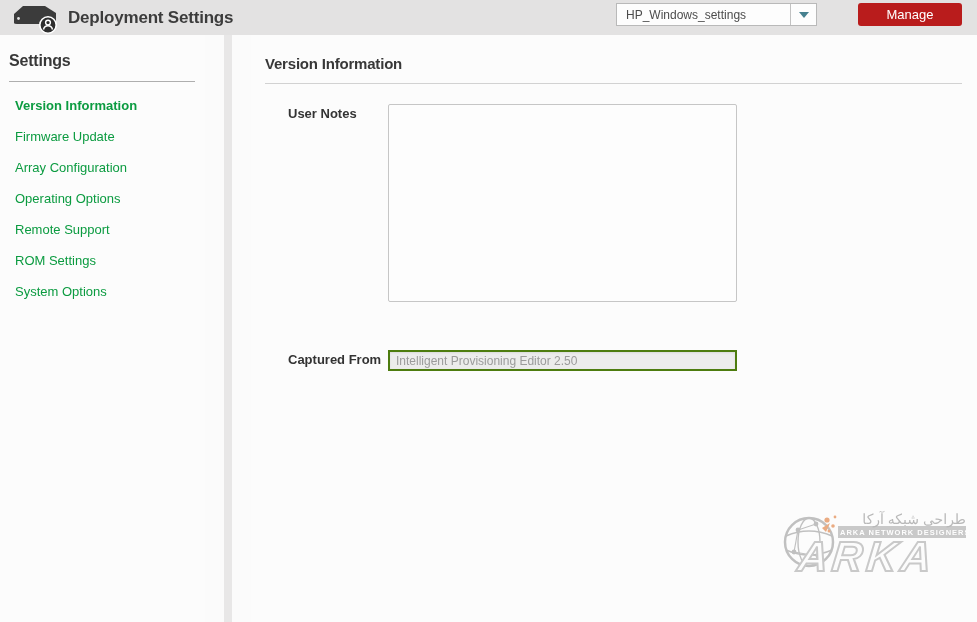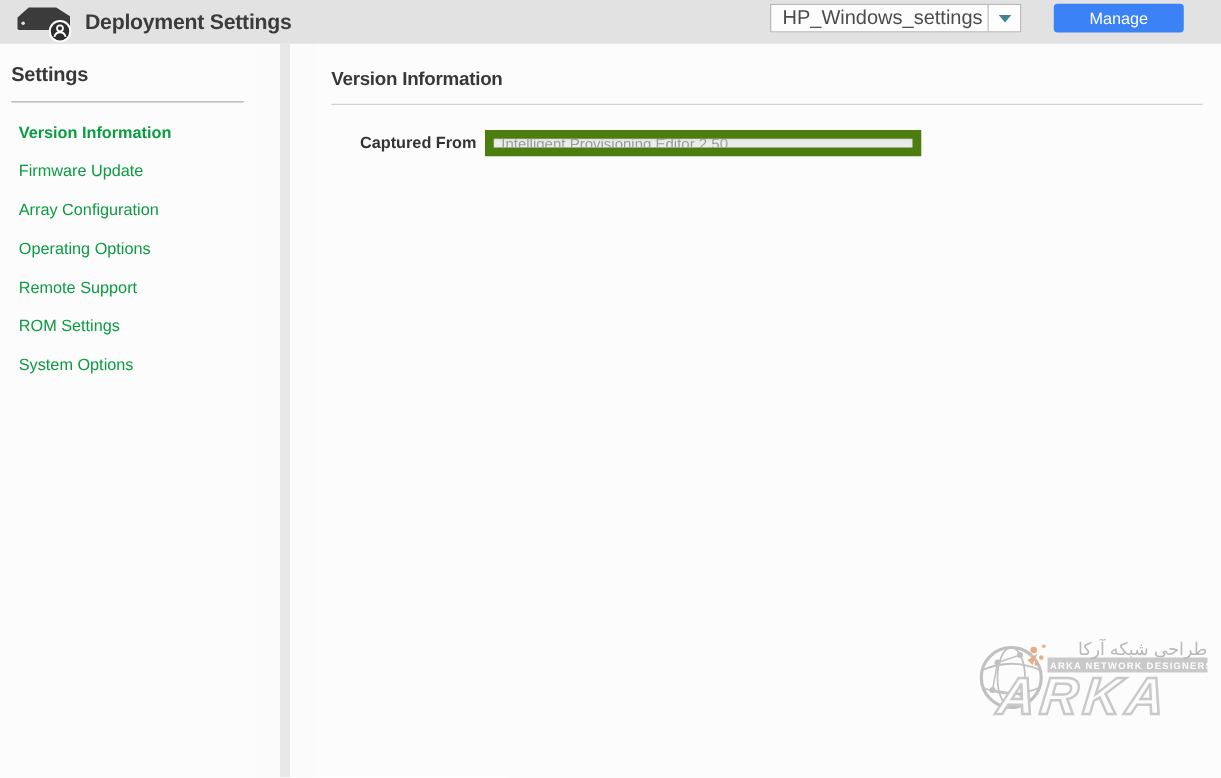--- a/index.html
+++ b/index.html
@@ -5,44 +5,44 @@
   * { margin:0; padding:0; box-sizing:border-box; }
   html,body { background:#fff; }
   body { font-family:"Liberation Sans", sans-serif; }
   .app { position:relative; width:977px; height:622px; overflow:hidden; background:#fbfbfb; display:flex; flex-direction:column; }
 
   
   .topbar { position:relative; height:35px; flex:0 0 35px; background:#e3e2e2; display:flex; align-items:center; }
   .app-icon { margin-left:10px; width:50px; height:32px; }
   .topbar-title { margin-left:8px; font-size:17px; font-weight:bold; color:#3c3c3c; letter-spacing:-0.2px; }
   .profile-dropdown { position:absolute; left:616px; top:3px; width:201px; height:23px; background:#fdfdfd; border:1px solid #b9b9b9; display:flex; align-items:center; cursor:pointer; }
-  .profile-value { flex:1; padding-left:9px; font-size:16px; color:#4c4c4c; white-space:nowrap; overflow:hidden; }
+  .profile-value { flex:1; padding-left:9px; font-size:12px; color:#4c4c4c; white-space:nowrap; overflow:hidden; }
   .dd-arrow-box { width:26px; height:100%; border-left:1px solid #c2c2c2; display:flex; align-items:center; justify-content:center; }
   .dd-arrow { width:0; height:0; border-left:5px solid transparent; border-right:5px solid transparent; border-top:6px solid #46808f; }
-  .btn-green { background:#3b82f6; color:#fff; border:none; border-radius:3px; font-size:13px; font-family:"Liberation Sans", sans-serif; cursor:pointer; }
+  .btn-green { background:#b91c1c; color:#fff; border:none; border-radius:3px; font-size:13px; font-family:"Liberation Sans", sans-serif; cursor:pointer;margin-left:15px; }
   .manage-btn { position:absolute; left:843px; top:3px; width:104px; height:23px; }
 
   
   .middle { flex:1 1 auto; display:flex; min-height:0;gap:19px; }
   .sidebar { flex:0 0 205px; background:#fcfcfc; padding-top:17px; }
   .sidebar-title { margin-left:9px; font-size:16px; font-weight:bold; color:#383838; letter-spacing:-0.2px; }
   .sidebar-divider { margin:11px 10px 0 9px; border:none; border-top:1px solid #aeaeae; }
   .side-nav { margin-top:8px; }
   .side-item { margin-left:15px; padding:8px 0; font-size:13px; color:#0b9b40; cursor:pointer; }
   .side-item.active { font-weight:bold; }
   .gap-strip { flex:0 0 8px; background:#e8e7e7; }
   .main { flex:1 1 auto; background:#fcfcfc; padding:20px 15px 0 14px; position:relative; }
   .main-title { font-size:15px; font-weight:bold; color:#383838; letter-spacing:-0.2px; }
   .main-divider { margin-top:11px; border:none; border-top:1px solid #d2d2d2; }
   .form { margin-top:20px; margin-left:23px; }
   .form-row { display:flex; }
   .form-row + .form-row { margin-top:48px; }
   .form-label { width:100px; flex:0 0 100px; font-size:13px; font-weight:bold; color:#333; padding-top:2px; }
   .notes-area { width:349px; height:198px; background:#fdfdfd; border:1px solid #c6c6c6; border-radius:2px; resize:none; font-family:"Liberation Sans", sans-serif; font-size:12px; color:#555; padding:4px 6px; outline:none; }
-  .captured-input { width:349px; height:21px; background:#ececec; border:7px solid #4d7c0f; box-shadow:inset 0 1px 2px rgba(0,0,0,0.08); font-family:"Liberation Sans", sans-serif; font-size:12px; color:#9b9b9b; padding:0 6px; }
+  .captured-input { width:349px; height:21px; background:#ececec; border:2px solid #4d7c0f; box-shadow:inset 0 1px 2px rgba(0,0,0,0.08); font-family:"Liberation Sans", sans-serif; font-size:12px; color:#9b9b9b; padding:0 6px; }
 
   
   .watermark { position:absolute; right:10px; bottom:40px; width:185px; height:76px; opacity:0.62; pointer-events:none; }
   .wm-globe { position:absolute; left:0; top:6px; }
   .wm-right { position:absolute; left:56px; top:8px; width:128px; }
   .wm-fa { font-size:14px; color:#8f8f8f; text-align:right; direction:rtl; line-height:10px; }
   .wm-band { margin-top:2px; background:#ababab; color:#fff; font-size:7.5px; font-weight:bold; letter-spacing:1px; text-align:center; padding:1.5px 2px; white-space:nowrap; }
   .wm-big { position:absolute; left:16px; top:28px; font-size:42px; font-weight:bold; font-style:italic; color:#fdfdfd; -webkit-text-stroke:2px #ababab; letter-spacing:4px; transform:skewX(-6deg); line-height:46px; }
 
   
@@ -93,20 +93,24 @@
     </div>
 
     <div class="gap-strip"></div>
 
     <div class="main">
       <div class="main-title">Version Information</div>
       <hr class="main-divider">
 
       <div class="form">
         <div class="form-row">
+          <div class="form-label">User Notes</div>
+          <textarea class="notes-area" style=""></textarea>
+        </div>
+        <div class="form-row">
           <div class="form-label">Captured From</div>
           <input class="captured-input" readonly="" value="Intelligent Provisioning Editor 2.50" style="">
         </div>
       </div>
     </div>
   </div>
 
   <div class="watermark">
     <svg class="wm-globe" width="58" height="60" viewBox="0 0 58 60">
       <circle cx="27" cy="30" r="24" fill="none" stroke="#9d9d9d" stroke-width="2.5"></circle>

